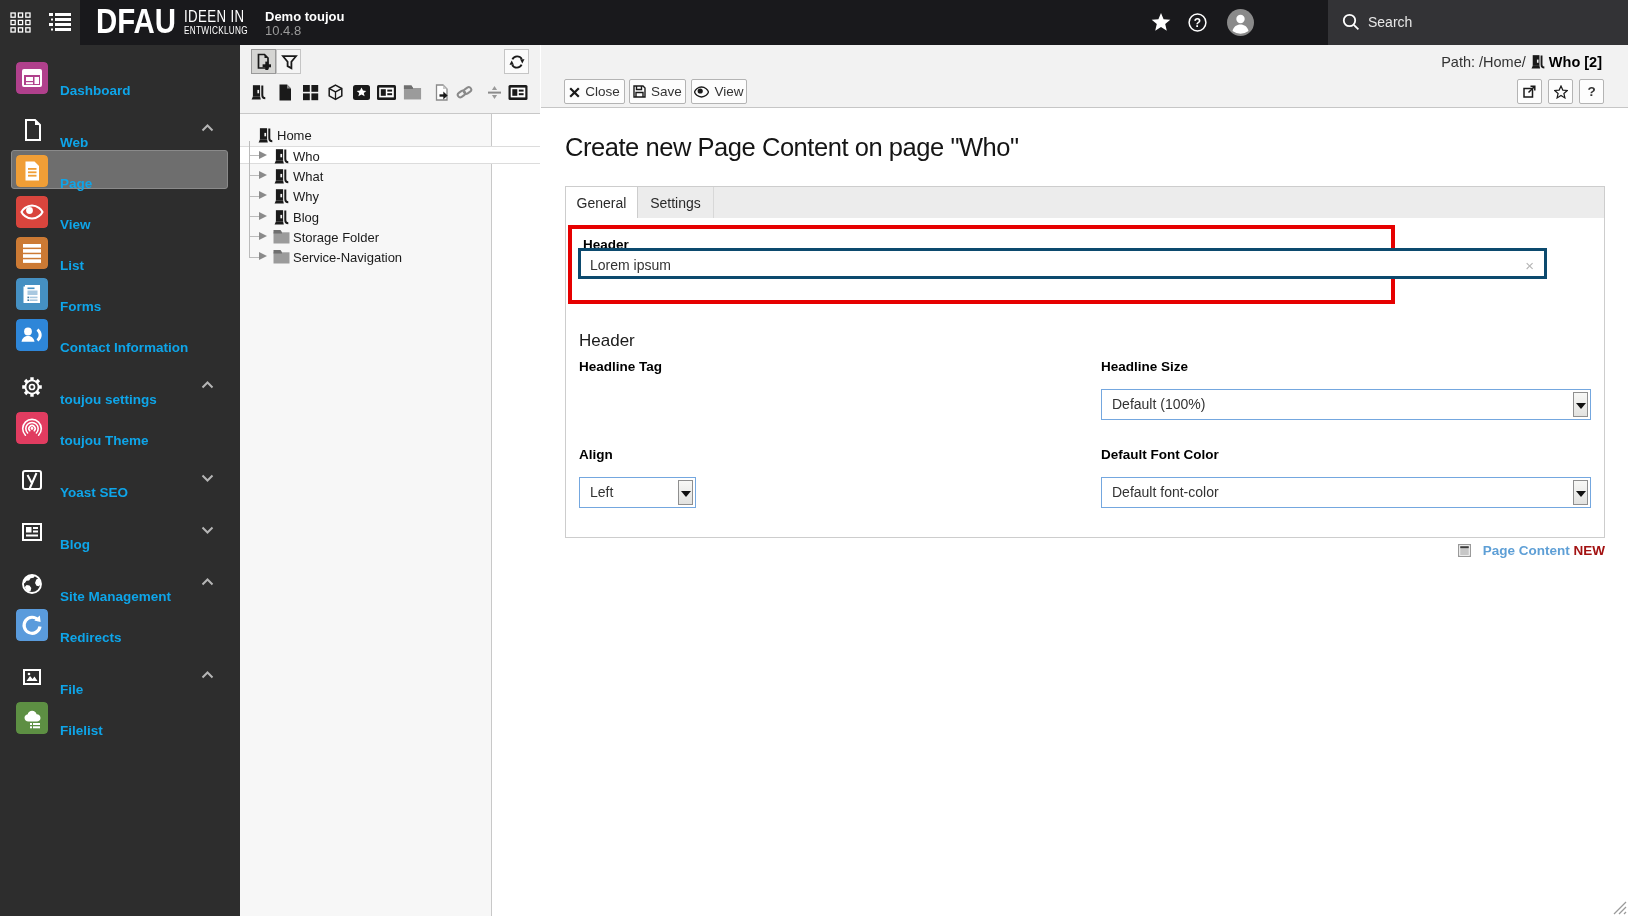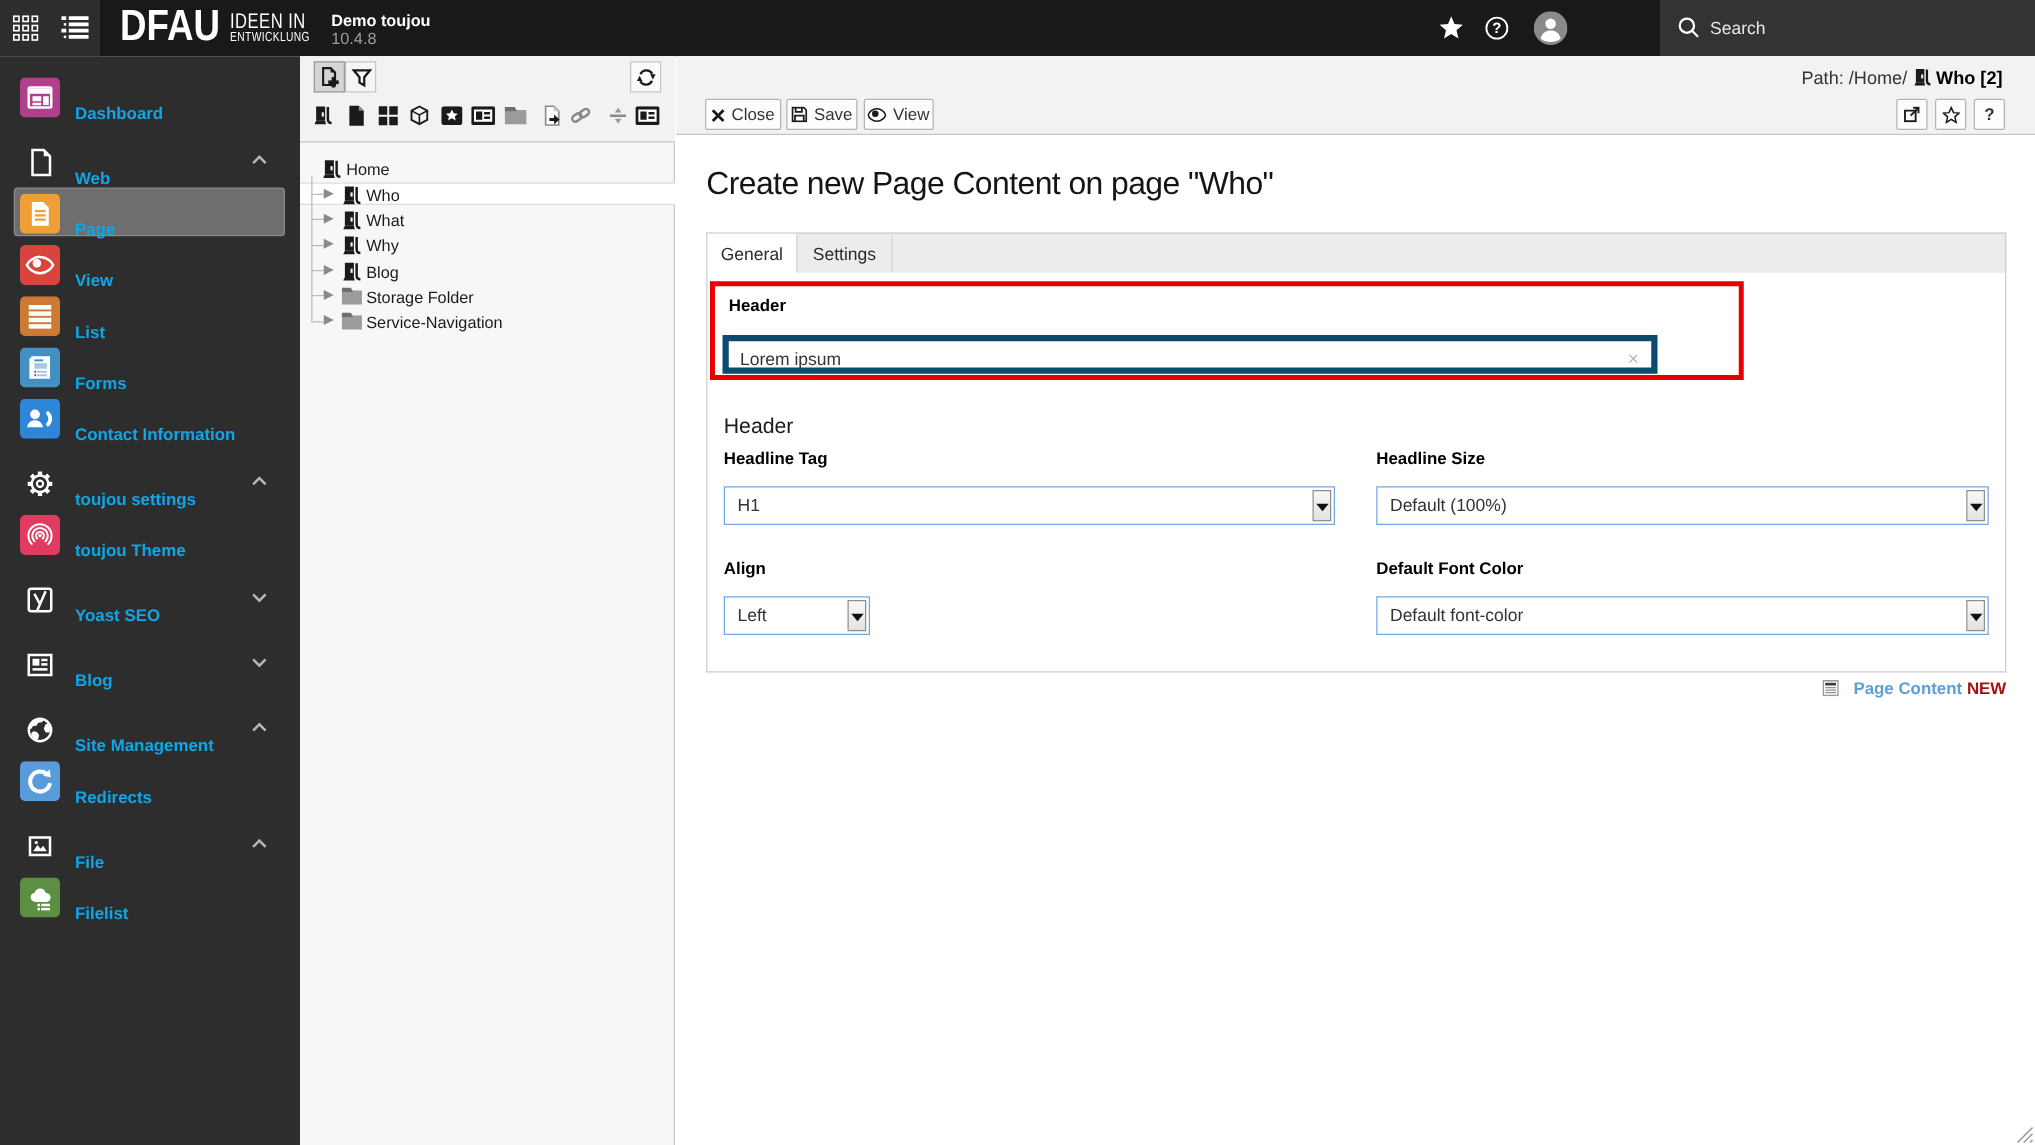--- a/index.html
+++ b/index.html
@@ -18,41 +18,41 @@
 #su-editor { position:absolute; left:1260px; top:15px; color:#f2f2f2; font-size:13.5px; font-weight:400;margin-top:28px; }
 #tb-search .stxt { position:absolute; left:40px; top:14px; color:#e8e8e8; font-size:14px; }
 
 #sidebar { position:absolute; left:0; top:45px; width:240px; height:871px; background:#2d2d2d; }
 .mitem { position:absolute; left:0; width:240px; height:41px; }
 .mitem .ibox { position:absolute; left:16px; top:4px; width:32px; height:32px; border-radius:4px; }
 .mitem .lbl { position:absolute; left:60px; top:12px; height:41px; line-height:41px; color:#0ea5e9; font-size:13.5px; font-weight:700; white-space:nowrap; }
 .mitem .chev { position:absolute; right:26px; top:14px; }
 #m-page-active { position:absolute; left:11px; width:217px; height:39px; background:#6e6e6e; border:1px solid #8a8a8a; border-radius:3px; }
 
-#tree { position:absolute; left:240px; top:45px; width:300px; height:871px; background:#f7f7f7; border-right:1px solid #c8c8c8;text-align:right; }
+#tree { position:absolute; left:240px; top:45px; width:252px; height:871px; background:#f7f7f7; border-right:1px solid #c8c8c8;text-align:right; }
 #tree-toolbar { position:absolute; left:0; top:0; width:300px; height:69px; background:#f2f2f2; border-bottom:1px solid #c8c8c8; }
 .ttbtn { position:absolute; top:4px; width:25px; height:25px; background:#fff; border:1px solid #b5b5b5; }
 .trow { position:absolute; left:0; width:299px; height:20.3px; font-size:13px; color:#1a1a1a; }
 .trow .tlbl { position:absolute; top:3px; line-height:15px; }
 .tri { position:absolute; width:0; height:0; border-left:8px solid #8a8a8a; border-top:4.5px solid transparent; border-bottom:4.5px solid transparent; }
 
 #content { position:absolute; left:541px; top:45px; width:1087px; height:871px; background:#fff; }
 #docheader { position:absolute; left:0; top:0; width:1087px; height:63px; background:#f2f2f2; border-bottom:1px solid #c6c6c6; }
 #pathline { position:absolute; right:26px; top:9px; font-size:14.5px; color:#333; }
 #pathline b { color:#000; }
 .dbtn { position:absolute; top:34px; height:25px; background:#fdfdfd; border:1px solid #b4b4b4; border-radius:2px; font-size:13.5px; color:#333; line-height:23px; text-align:center; }
 h1 { position:absolute; left:24px; top:87.5px; font-size:25.5px; font-weight:400; color:#151515; letter-spacing:-0.45px; }
 #tabbar { position:absolute; left:24px; top:141px; width:1040px; height:33px; background:#ececec; border:1px solid #cdcdcd; border-bottom:1px solid #cdcdcd; }
 .tab { position:absolute; top:0px; height:32px; line-height:32px; font-size:14px; color:#2a2a2a; text-align:center; }
 #tab-general { left:0px; width:72px; background:#fff; border-right:1px solid #cdcdcd; height:33px; }
 #tab-settings { left:72px; width:76px; }
 #panel { position:absolute; left:24px; top:173px; width:1040px; height:320px; background:#fff; border:1px solid #cdcdcd; border-top:none; }
 #redbox { position:absolute; left:2px; top:7px; width:827px; height:79px; border:4px solid #e60000; }
 #redbox .flabel { position:absolute; left:11px; top:8px; font-size:13.5px; font-weight:700; color:#000; }
-#hinput { position:absolute; left:6px; top:39px; width:748px; height:31px; background:#fff; border:5px solid #0c4a6e; font-size:14px; color:#333; line-height:29px; padding-left:9px; }
+#hinput { position:absolute; left:6px; top:19px; width:969px; height:31px; background:#fff; border:3px solid #0c4a6e; font-size:14px; color:#333; line-height:29px; padding-left:9px; }
 #hinput .clr { position:absolute; right:10px; top:0; color:#b5b5b5; font-size:15px; }
 .sect { position:absolute; left:13px; font-size:17px; color:#1a1a1a; }
 .flab { position:absolute; font-size:13.5px; font-weight:700; color:#000; }
 .sel { position:absolute; height:31px; background:#fff; border:1px solid #74a7df; font-size:14px; color:#333; line-height:29px; padding-left:10px; }
 .selarr { position:absolute; right:2px; top:2px; bottom:2px; width:15px; background:linear-gradient(#f8f8f6,#e2e2e0); border:1px solid #8f8f8f; }
 .selarr:after { content:""; position:absolute; left:1.5px; top:10px; border-left:5px solid transparent; border-right:5px solid transparent; border-top:6px solid #111; }
 #footline { position:absolute; left:0; top:498px; width:1064px; text-align:right; font-size:13.5px; font-weight:700; }
 #footline .pc { color:#5e9fd6; } #footline .nw { color:#a31212; }
 </style>
 </head>
@@ -493,21 +493,20 @@
     <div class="tab" id="tab-settings" style="border-right:1px solid #d8d8d8;">Settings</div>
   </div>
   <div id="panel">
     <div id="redbox">
       <div class="flabel">Header</div>
       <div id="hinput">Lorem ipsum<span class="clr">×</span></div>
     </div>
     <div class="sect" style="top:113px;">Header</div>
     <div class="flab" style="left:13px; top:141px;">Headline Tag</div>
     <div class="flab" style="left:535px; top:141px;">Headline Size</div>
-    <div class="sel" style="left:13px; top:171px; width:489px;">H1<span class="selarr"></span></div>
     <div class="sel" style="left:535px; top:171px; width:490px;">Default (100%)<span class="selarr"></span></div>
     <div class="flab" style="left:13px; top:229px;">Align</div>
     <div class="flab" style="left:535px; top:229px;">Default Font Color</div>
     <div class="sel" style="left:13px; top:259px; width:117px;">Left<span class="selarr"></span></div>
     <div class="sel" style="left:535px; top:259px; width:490px;">Default font-color<span class="selarr"></span></div>
   </div>
   <div id="footline"><svg style="vertical-align:-2px;margin-right:12px;" width="13" height="13" viewBox="0 0 13 13">
         <rect x="0.6" y="0.6" width="11.8" height="11.8" fill="#fff" stroke="#9a9a9a" stroke-width="1.2"></rect>
         <rect x="2.2" y="2.2" width="8.6" height="2.2" fill="#3c3c3c"></rect>
         <g stroke="#8f8f8f" stroke-width="1">

